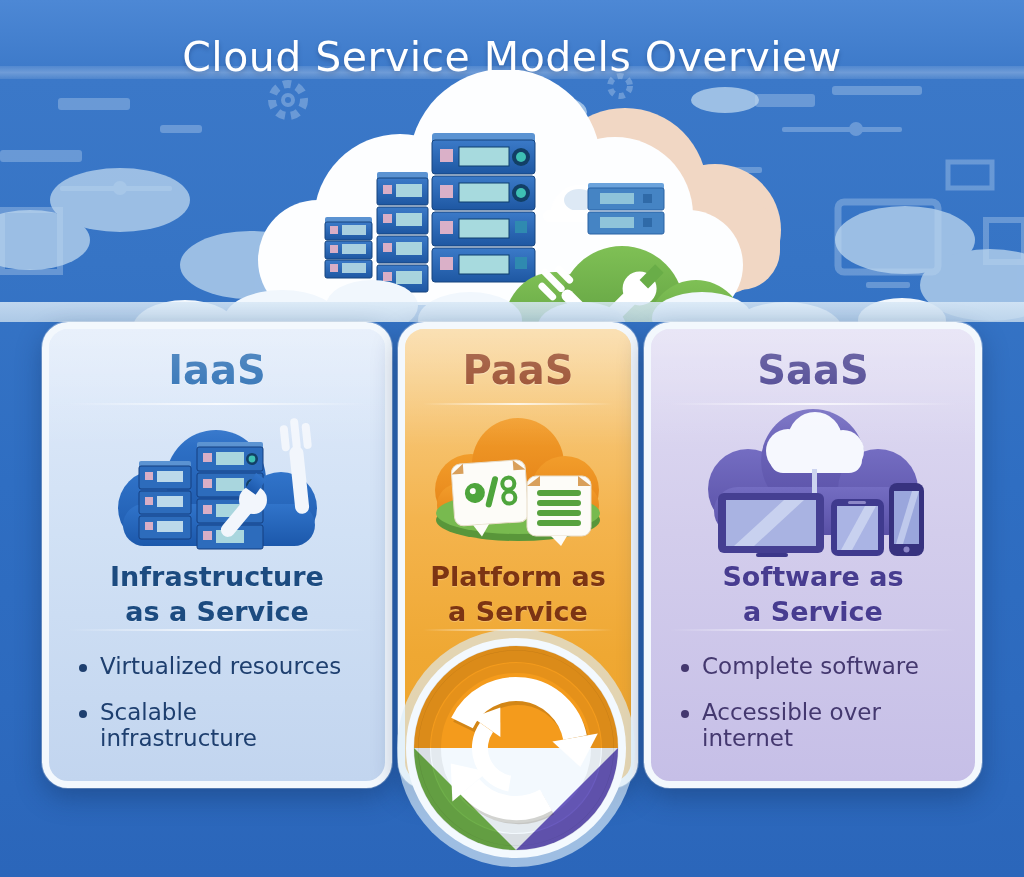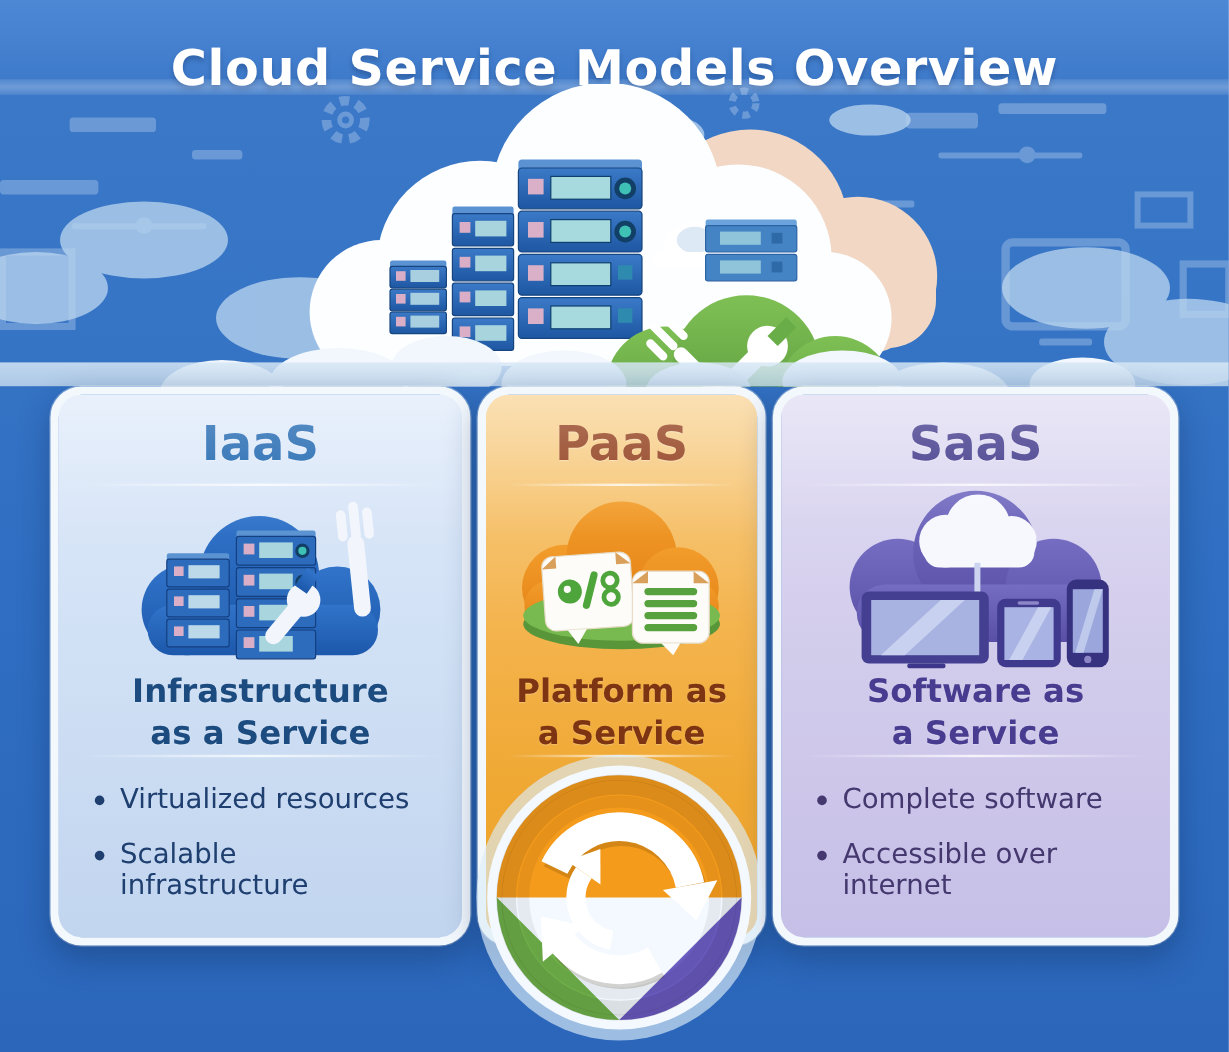--- a/index.html
+++ b/index.html
@@ -3,21 +3,21 @@
 <meta charset="utf-8">
 <style>
   html,body{margin:0;padding:0;}
   body{
     width:1024px;height:877px;position:relative;overflow:hidden;
     font-family:"DejaVu Sans","Liberation Sans",sans-serif;
     background:linear-gradient(180deg,#4d88d5 0%,#3b78c8 9%,#3674c5 30%,#2f6ec2 55%,#2d6abe 80%,#2b66ba 100%);
   }
   .page-title{
     position:absolute;top:6px;left:0;width:100%;text-align:center;
-    font-size:41px;font-weight:bold;color:#ffffff;letter-spacing:.5px;
+    font-size:41px;font-weight:normal;color:#ffffff;letter-spacing:.5px;
     text-shadow:0 3px 4px rgba(20,50,100,.35);
   }
   .title-band{
     position:absolute;top:66px;left:0;width:100%;height:13px;
     background:linear-gradient(180deg,rgba(255,255,255,.10),rgba(255,255,255,.26),rgba(255,255,255,.10));
   }
   .hero{position:absolute;top:70px;left:0;width:1024px;height:252px;}
   .cards{position:absolute;top:322px;left:0;width:1024px;height:466px;}
   .card{
     position:absolute;top:0;height:466px;box-sizing:border-box;

